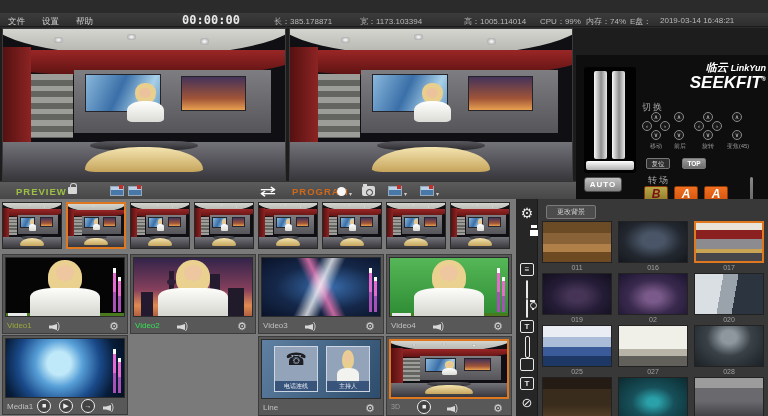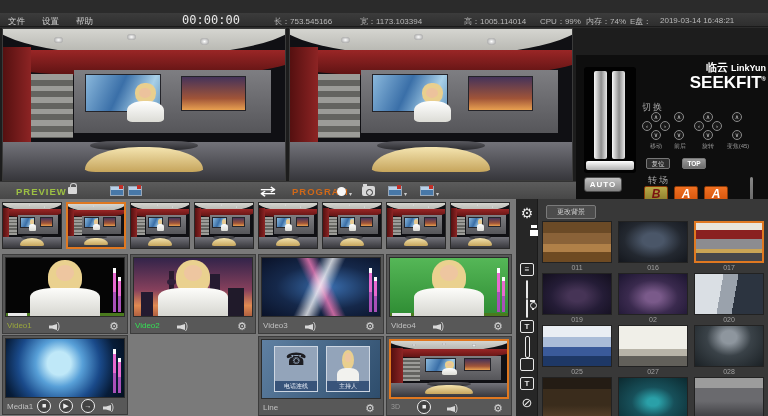--- a/index.html
+++ b/index.html
@@ -11,21 +11,21 @@
   .titlebar { position:absolute; left:0; top:0; width:768px; height:13px; background:linear-gradient(#343434,#232323); }
   .app-icon { position:absolute; left:6px; top:2px; width:11px; height:9px; background:linear-gradient(135deg,#39c8c8,#0c6e7e); border-radius:2px; }
   .win-title { position:absolute; left:22px; top:2px; font-size:8px; color:#c8c8c8; letter-spacing:1px; }
   .winbtn { position:absolute; top:2px; width:11px; height:8px; background:#3a3a3a; border:1px solid #555; color:#bbb; font-size:6px; line-height:6px; text-align:center; }
   .winbtn.min { left:742px; }
   .winbtn.cls { left:755px; }
 
   
   .menubar { position:absolute; left:0; top:13px; width:768px; height:14px; background:linear-gradient(#3c3c3c,#2e2e2e); border-bottom:1px solid #1a1a1a; }
   .menu-item { position:absolute; top:3px; font-size:8.5px; color:#cfcfcf; cursor:default; }
-  .timecode { position:absolute; left:178px; top:0px; width:66px; text-align:center; font-family:"DejaVu Sans Mono",monospace; font-size:12px; color:#e8e8e8; }
+  .timecode { position:absolute; left:178px; top:0px; width:66px; text-align:center; font-family:"DejaVu Sans Mono",monospace; font-size:12px; color:#e8e8e8;font-weight:bold; }
   .stat { position:absolute; top:3px; font-size:8px; color:#b8b8b8; white-space:nowrap; }
 
   
   .stage { position:absolute; left:0; top:28px; width:768px; height:153px; background:#1d1d1d; }
   .monitor { position:absolute; top:0; width:284px; height:153px; background:#0c0c0e; border:1px solid #3a3a3a; overflow:hidden; }
   .mon1 { left:2px; } .mon2 { left:289px; }
 
   
   .studio-host { position:absolute; overflow:hidden; background:#101014; }
   .studio-host > div { position:absolute; }
@@ -46,21 +46,21 @@
   .st-deskgold { left:29%; bottom:5%; width:42%; height:17%; background:linear-gradient(#f4e4b0,#c6a55c); border-radius:50% 50% 10% 10%/95% 95% 12% 12%; }
 
   
   .ctrlpanel { position:absolute; left:576px; top:27px; width:192px; height:172px; background:#0e0e0e; }
   .tbar { position:absolute; left:8px; top:12px; width:52px; height:106px; background:#020202; border-radius:3px; }
   .tbar .bar { position:absolute; top:4px; width:13px; height:88px; background:linear-gradient(90deg,#fafafa,#8e8e8e 55%,#e8e8e8); border-radius:2px; }
   .tbar .b1 { left:10px; } .tbar .b2 { left:28px; }
   .tbar .base { position:absolute; left:2px; top:94px; width:48px; height:9px; background:linear-gradient(#ffffff,#b0b0b0); border-radius:2px; }
   .bigbtn { position:absolute; left:8px; width:38px; height:15px; background:linear-gradient(#c2c2c2,#848484); border:1px solid #4a4a4a; border-radius:3px; color:#fff; font-size:8px; font-weight:bold; text-align:center; line-height:13px; letter-spacing:1px; cursor:pointer; }
   .take { top:122px; } .auto { top:145px; }
-  .brand { position:absolute; left:64px; top:5px; width:126px; color:#fff; }
+  .brand { position:absolute; left:64px; top:5px; width:126px; color:#fff; font-style:italic; }
   .brand .row1 { text-align:right; font-size:11px; font-weight:bold; }
   .brand .row1 .en { font-size:9px; }
   .brand .row2 { text-align:right; font-size:17px; font-weight:bold; letter-spacing:0px; margin-top:-2px; }
   .brand .reg { font-size:6px; vertical-align:super; }
   .sec-label { position:absolute; color:#a8a8a8; font-size:9px; letter-spacing:2px; }
   .pad { position:absolute; top:57px; }
   .padbtn { position:absolute; width:10px; height:10px; border:1px solid #8a8a8a; border-radius:50%; color:#cfcfcf; font-size:6px; line-height:8px; text-align:center; cursor:pointer; background:#181818; }
   .pad-label { position:absolute; top:87px; color:#9a9a9a; font-size:6px; text-align:center; }
   .smallbtn { position:absolute; top:103px; width:24px; height:11px; border:1px solid #777; border-radius:2px; color:#ddd; font-size:6.5px; text-align:center; line-height:9px; background:#2e2e2e; cursor:pointer; }
   .smallbtn.topb { background:linear-gradient(#9a9a9a,#6e6e6e); color:#fff; font-weight:bold; }
@@ -168,21 +168,21 @@
 <body>
 
 <div class="app">
 
 
   <div class="menubar">
     <span class="menu-item" style="left:8px">文件</span>
     <span class="menu-item" style="left:42px">设置</span>
     <span class="menu-item" style="left:76px">帮助</span>
     <span class="timecode">00:00:00</span>
-    <span class="stat" style="left:274px"><span>长：</span><span>753.545166</span></span>
+    <span class="stat" style="left:274px"><span>长：</span><span>385.178871</span></span>
     <span class="stat" style="left:360px"><span>宽：</span><span>1173.103394</span></span>
     <span class="stat" style="left:464px"><span>高：</span><span>1005.114014</span></span>
     <span class="stat" style="left:540px"><span>CPU：</span><span>99%</span></span>
     <span class="stat" style="left:586px"><span>内存：</span><span>74%</span></span>
     <span class="stat" style="left:630px"><span>E盘：</span></span>
     <span class="stat" style="left:660px">2019-03-14 16:48:21</span>
   </div>
 
   <div class="stage">
     <div class="monitor mon1 studio-host">

